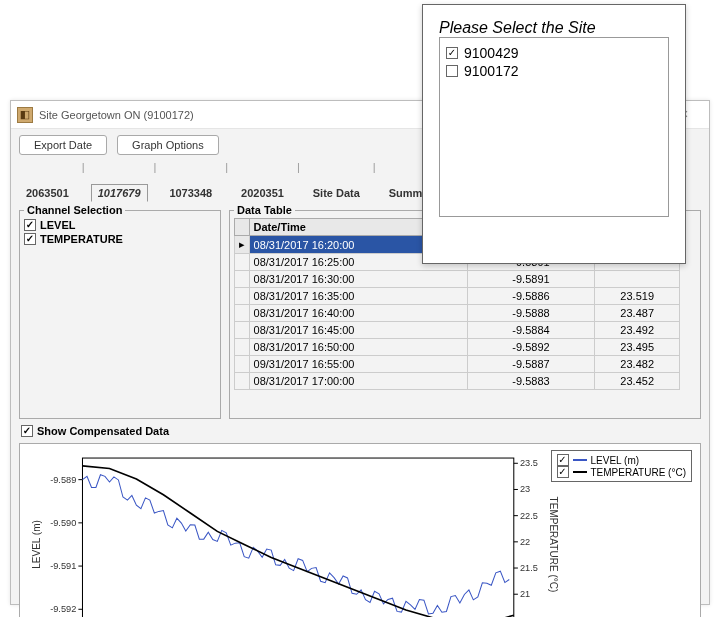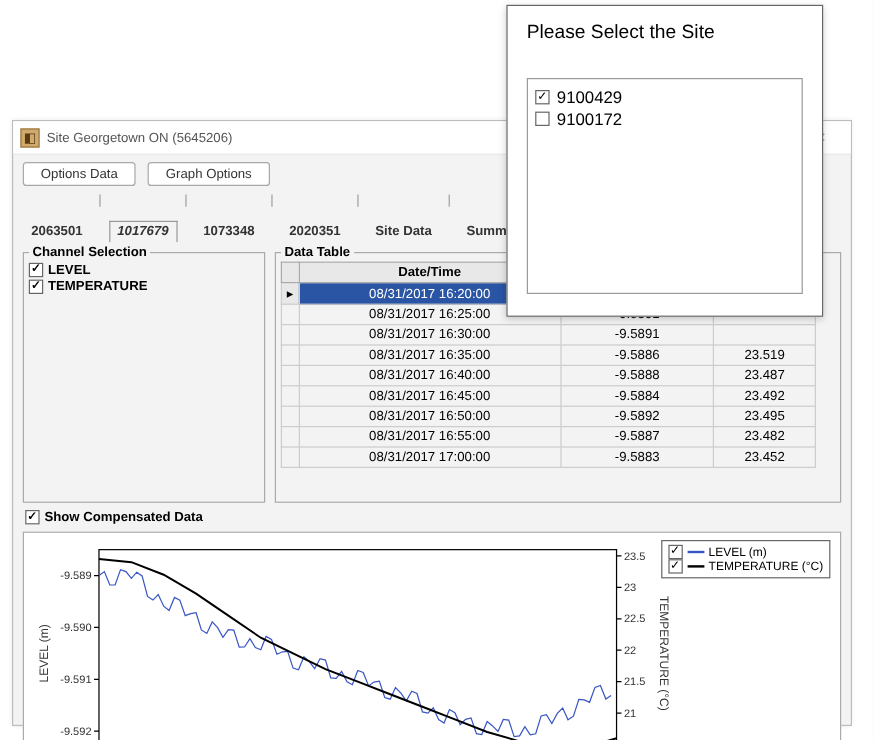--- a/index.html
+++ b/index.html
@@ -131,30 +131,30 @@
   
   .dtable {
     width: 100%;
     border-collapse: collapse;
     font-size: 11px;
   }
   .dtable th {
     background: #e8e8e8;
     border: 1px solid #aaa;
     padding: 2px 4px;
-    text-align: center;
+    text-align: left;
     font-weight: bold;
   }
   .dtable td {
     border: 1px solid #ccc;
     padding: 2px 4px;
     text-align: center;
     white-space: nowrap;
   }
-  .dtable td.dt-col { text-align: center; }
+  .dtable td.dt-col { text-align: left; }
   .dtable tr.selrow td {
     background: #2a55a5;
     color: #fff;
   }
   .rowmark {
     width: 12px;
     text-align: center !important;
     color: #333;
   }
   tr.selrow td.rowmark { color: #000; background: #e8e8e8; }
@@ -190,21 +190,21 @@
     left: 422px;
     top: 4px;
     width: 264px;
     height: 260px;
     border: 1px solid #666;
     background: #fff;
     padding: 14px 16px;
     box-shadow: 0 2px 6px rgba(0,0,0,0.2);
     z-index: 10;
   }
-  .popup-title { font-size: 16px; margin-bottom: 28px; }
+  .popup-title { font-size: 16px; margin-bottom: 0; font-style: italic; }
   .popup-list {
     border: 1px solid #999;
     padding: 6px;
     height: 180px;
   }
   .popup-item {
     display: flex; align-items: center; gap: 6px;
     font-size: 14px;
     padding: 1px 0;
   }
@@ -212,28 +212,28 @@
   .axis-text { font-size: 9px; fill: #333; }
   .axis-label { font-size: 10px; fill: #333; }
 </style>
 </head>
 <body>
 
 <div class="app-window">
 
   <div class="titlebar">
     <span class="app-icon">◧</span>
-    <span class="title-text">Site Georgetown ON (5645206)</span>
+    <span class="title-text">Site Georgetown ON (9100172)</span>
     <span class="win-btn">—</span>
     <span class="win-btn">▢</span>
     <span class="win-btn close">✕</span>
   </div>
 
   <div class="toolbar">
-    <button class="btn">Options Data</button>
+    <button class="btn">Export Date</button>
     <button class="btn">Graph Options</button>
   </div>
 
   <div class="tabstrip" id="tabstrip">
       <span class="tab">2063501</span>
       <span class="tabsep"></span>
       <span class="tab sel">1017679</span>
       <span class="tabsep"></span>
       <span class="tab">1073348</span>
       <span class="tabsep"></span>
@@ -307,21 +307,21 @@
               <td>23.492</td>
             </tr>
             <tr>
               <td class="rowmark"></td>
               <td class="dt-col">08/31/2017 16:50:00</td>
               <td>-9.5892</td>
               <td>23.495</td>
             </tr>
             <tr>
               <td class="rowmark"></td>
-              <td class="dt-col">08/31/2017 16:55:00</td>
+              <td class="dt-col">09/31/2017 16:55:00</td>
               <td>-9.5887</td>
               <td>23.482</td>
             </tr>
             <tr>
               <td class="rowmark"></td>
               <td class="dt-col">08/31/2017 17:00:00</td>
               <td>-9.5883</td>
               <td>23.452</td>
             </tr>
           </tbody>

